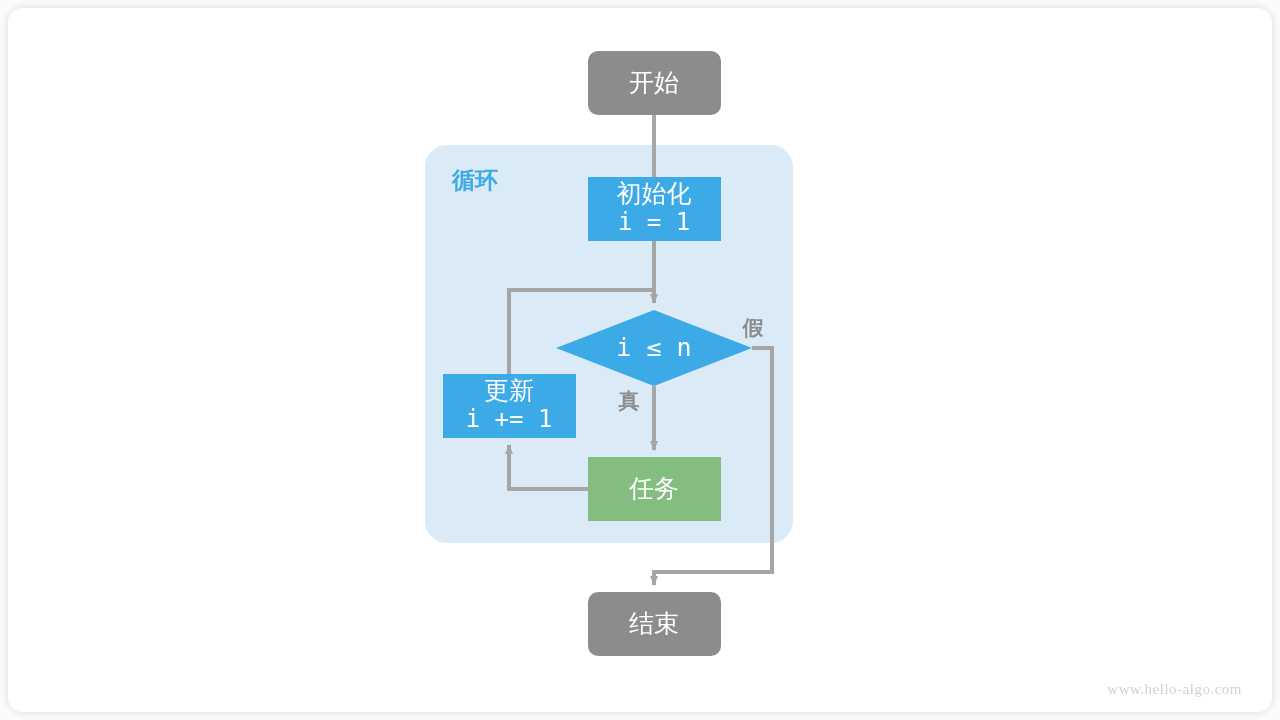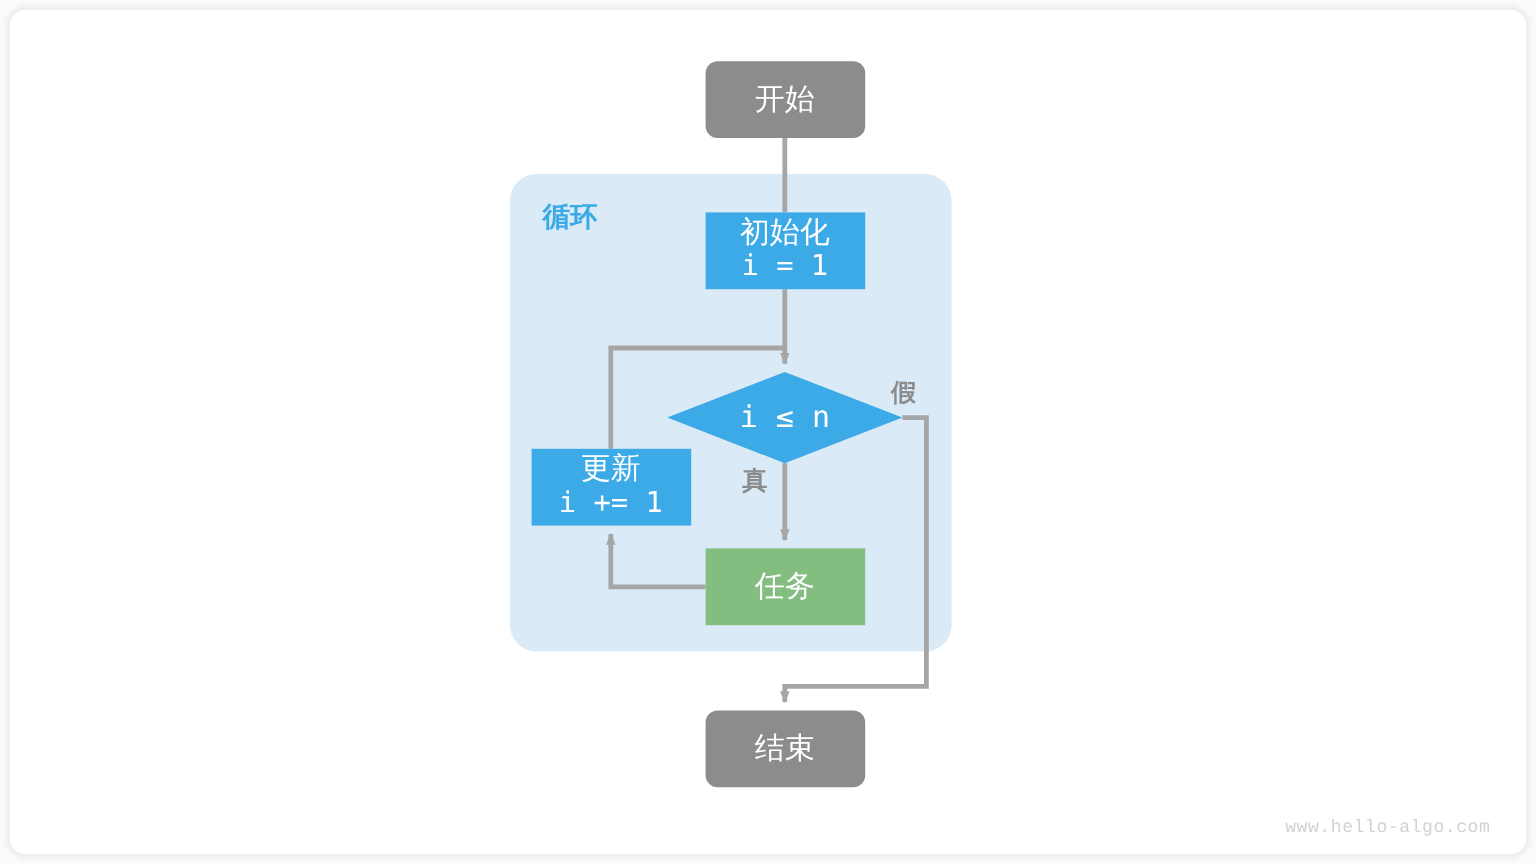--- a/index.html
+++ b/index.html
@@ -68,21 +68,21 @@
     fill: #8c8c8c;
     font-size: 21px;
     font-weight: bold;
     text-anchor: middle;
     dominant-baseline: middle;
   }
   .watermark {
     position: absolute;
     right: 38px;
     bottom: 22px;
-    font-family: Liberation Mono, monospace;
+    font-family: Liberation Serif, serif;
     font-size: 15px;
     color: #d2d2d2;
     letter-spacing: 0.5px;
     white-space: nowrap;
   }
 </style>
 </head>
 <body>
 
 <div id="page">

